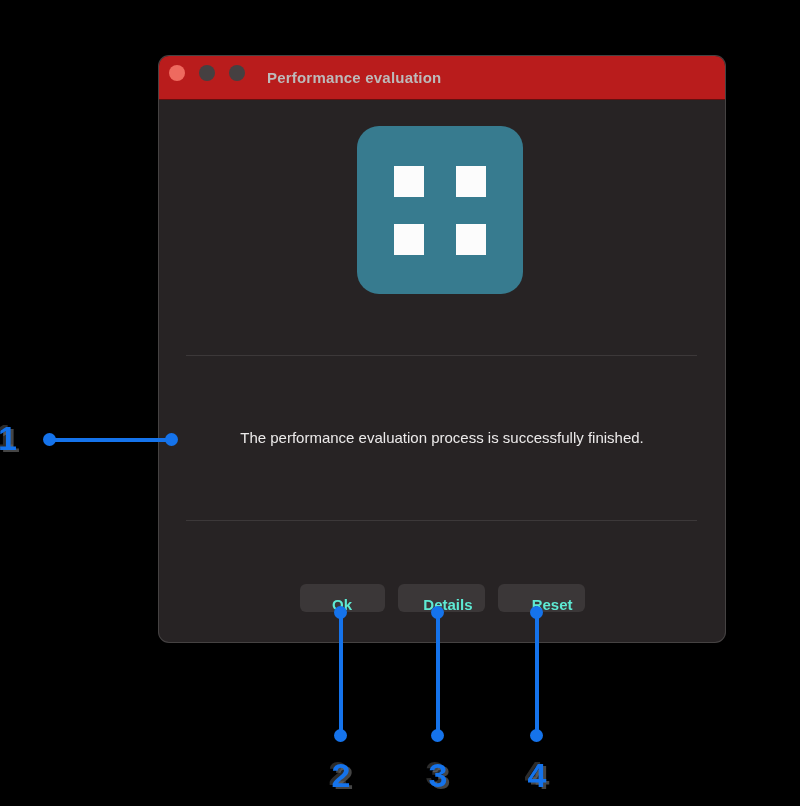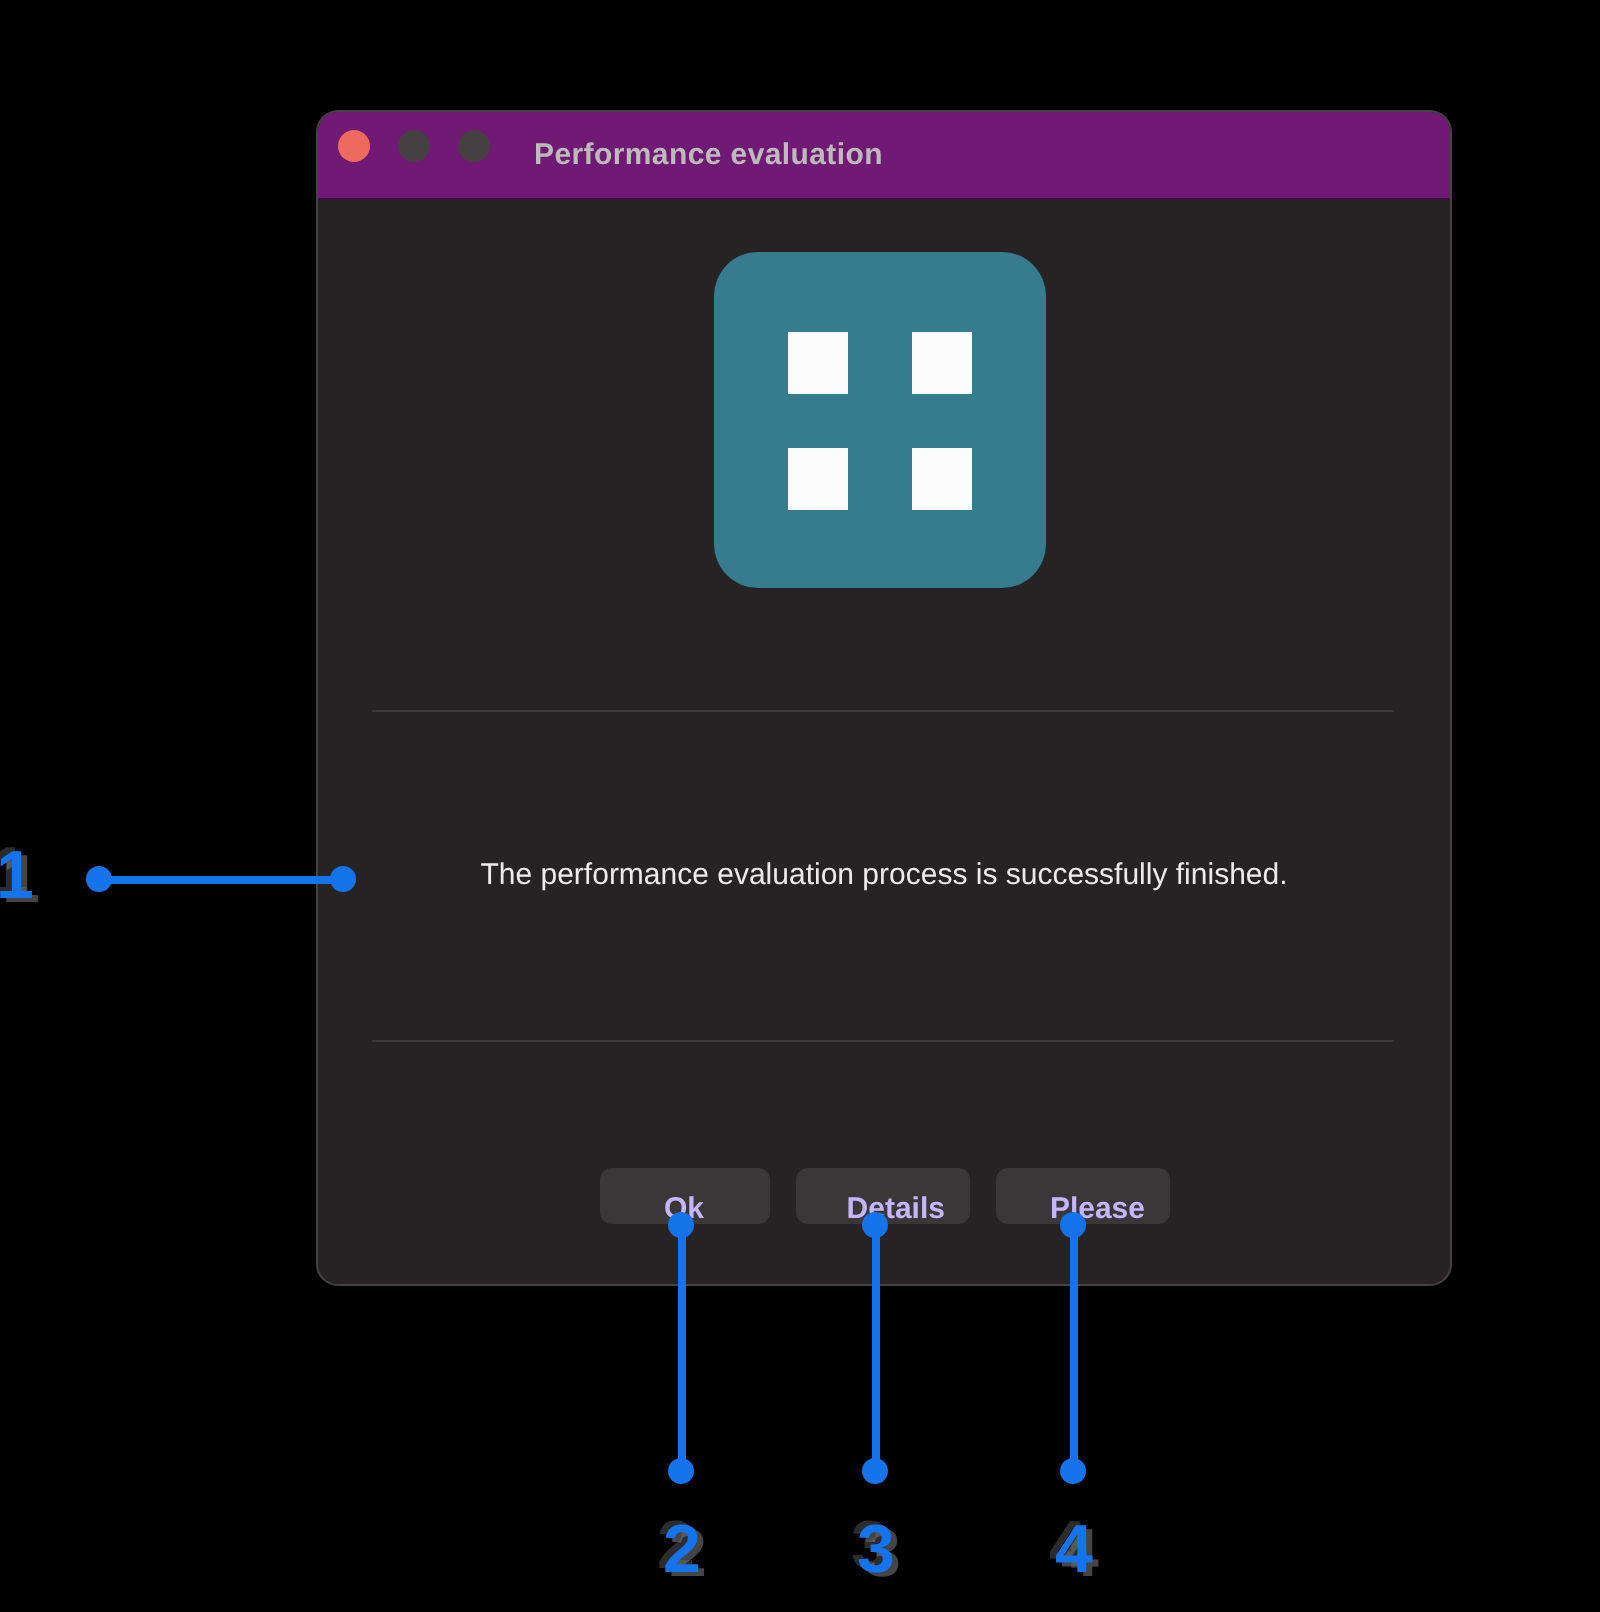--- a/index.html
+++ b/index.html
@@ -8,21 +8,21 @@
     font-family:"Liberation Sans","DejaVu Sans",sans-serif;
   }
   
   .window{
     position:absolute;left:158px;top:55px;width:568px;height:588px;
     background:#272324;border:1px solid rgba(255,255,255,0.14);
     border-radius:11px;box-sizing:border-box;overflow:hidden;
   }
   .titlebar{
     position:absolute;left:0;top:0;width:100%;height:43px;
-    background:#701a75;border-bottom:1px solid rgba(0,0,0,0.45);text-align:center;
+    background:#b91c1c;border-bottom:1px solid rgba(0,0,0,0.45);text-align:center;
   }
   .tl{position:absolute;top:9px;width:16px;height:16px;border-radius:50%;}
   .tl.close{left:10px;background:#ee6a5f;}
   .tl.min{left:40px;background:#454041;}
   .tl.max{left:70px;background:#454041;}
   .title{
     position:absolute;left:108px;top:0;height:43px;line-height:43px;
     font-size:15px;font-weight:700;color:#bdbaba;letter-spacing:0.2px;
   }
   
@@ -42,21 +42,21 @@
     display:flex;flex-direction:column;align-items:center;justify-content:center;
     color:#eceaea;font-size:15px;line-height:22px;text-align:center;
   }
   
   .button-row{
     position:absolute;left:0;top:528px;width:100%;
     display:flex;justify-content:center;gap:13px;
   }
   .btn{
     height:28px;border:none;border-radius:6px;background:#3b3738;
-    color:#c4b5fd;font-size:15px;font-weight:600;
+    color:#5eead4;font-size:15px;font-weight:600;
     font-family:"Liberation Sans","DejaVu Sans",sans-serif;
     padding:12px;cursor:pointer;
   }
   .btn.w1{width:85px;}
   .btn.w2{width:87px;text-align:right;}
   
   .ann-num{
     position:absolute;color:#1573eb;font-size:34px;font-weight:800;line-height:34px;
     text-shadow:3px 2px 0 rgba(125,125,125,0.55), -3px -2px 0 rgba(125,125,125,0.35);
   }
@@ -89,21 +89,21 @@
 
     <div class="message">
       <div>The performance evaluation process is successfully finished.</div>
     </div>
 
     <div class="divider d2"></div>
 
     <div class="button-row">
       <button class="btn w1">Ok</button>
       <button class="btn w2">Details</button>
-      <button class="btn w2">Please</button>
+      <button class="btn w2">Reset</button>
     </div>
   </div>
 
   <div class="ann-num" style="left:-2px;top:421px;">1</div>
   <div class="ann-line-h" style="left:49px;top:438px;width:123px;"></div>
   <div class="ann-dot" style="left:43px;top:433px;"></div>
   <div class="ann-dot" style="left:165px;top:433px;"></div>
 
   <div class="ann-line-v" style="left:339px;top:610px;height:126px;"></div>
   <div class="ann-dot" style="left:334px;top:606px;"></div>

